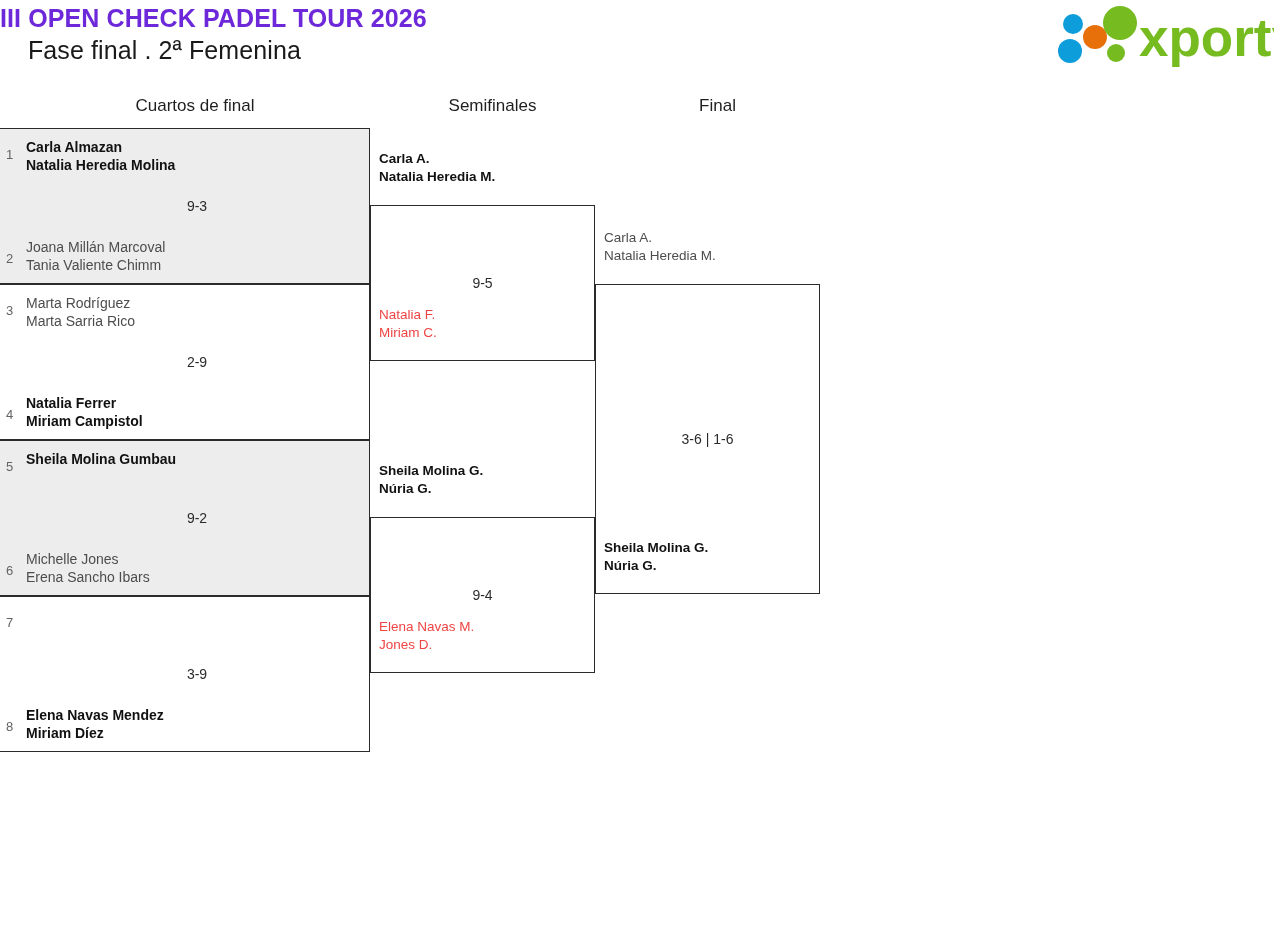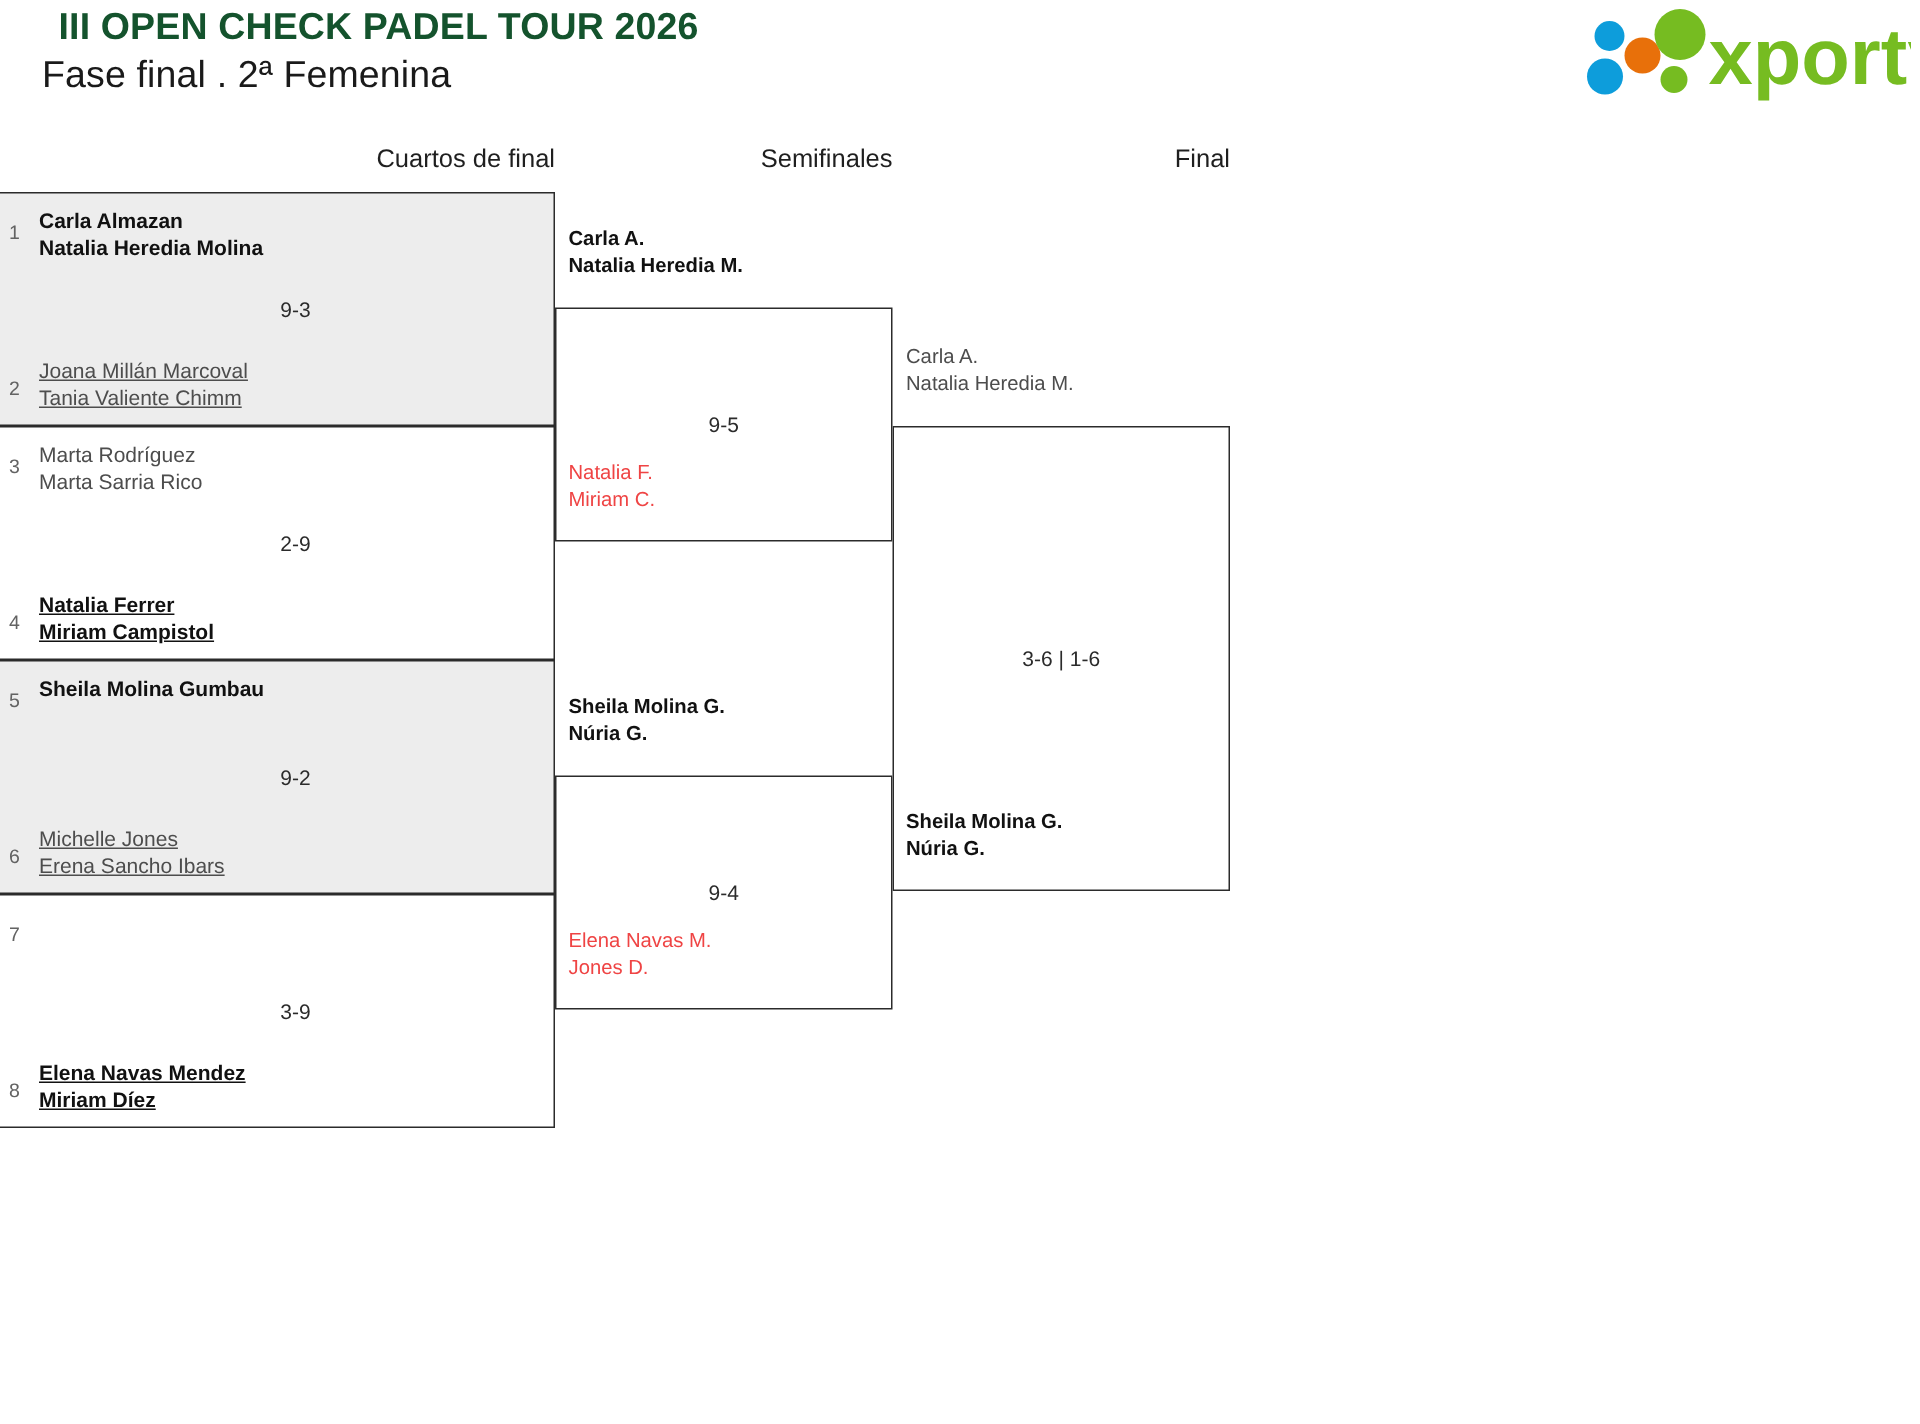--- a/index.html
+++ b/index.html
@@ -8,35 +8,35 @@
     height: 949px;
     background: #ffffff;
     font-family: "Liberation Sans", sans-serif;
     overflow: hidden;
   }
   #root { position: relative; width: 1280px; height: 949px; }
 
   
   .title-block { position: absolute; left: 0; top: 2px; }
   .title-line1 {
-    font-size: 25px; font-weight: 700; color: #14532d;
-    letter-spacing: 0.1px; line-height: 32px; white-space: nowrap; padding-left: 39px;
+    font-size: 25px; font-weight: 700; color: #6d28d9;
+    letter-spacing: 0.1px; line-height: 32px; white-space: nowrap;
   }
   .title-line2 {
     font-size: 25px; font-weight: 400; color: #1a1a1a;
     letter-spacing: 0.1px; line-height: 32px; white-space: nowrap; padding-left: 28px;
   }
 
   
   .logo { position: absolute; right: 6px; top: 6px; width: 230px; height: 62px; }
 
   
   .col-head {
     position: absolute; font-size: 17px; color: #1f1f1f;
-    font-weight: 400; text-align: right; white-space: nowrap;
+    font-weight: 400; text-align: center; white-space: nowrap; margin-left: 10px;
   }
   #head-qf { left: 0; width: 370px; top: 96px; }
   #head-sf { left: 370px; width: 225px; top: 96px; }
   #head-f  { left: 595px; width: 225px; top: 96px; }
 
   
   .bracket { position: absolute; left: 0; top: 128px; width: 1280px; height: 630px; }
 
   
   .qf {
@@ -49,21 +49,21 @@
   .qf-0 { top: 0px; }
   .qf-1 { top: 156px; }
   .qf-2 { top: 312px; }
   .qf-3 { top: 468px; }
 
   .team {
     position: absolute; left: 26px; right: 8px;
     font-size: 14px; line-height: 18px;
   }
   .team.top { top: 9px; }
-  .team.bot { bottom: 9px; text-decoration: underline; }
+  .team.bot { bottom: 9px; }
   .team.win { color: #111111; font-weight: 700; }
   .team.lose { color: #4d4d4d; font-weight: 400; }
   .team .ln { display: block; white-space: nowrap; }
 
   .seed {
     position: absolute; left: 6px; font-size: 13px; color: #636363;
     font-weight: 400; line-height: 14px;
   }
   .seed.top { top: 19px; }
   .seed.bot { bottom: 17px; }

